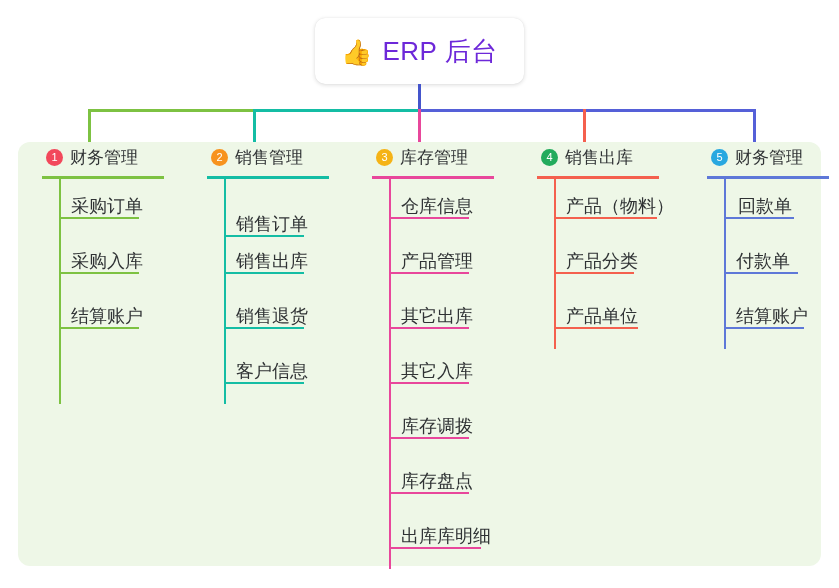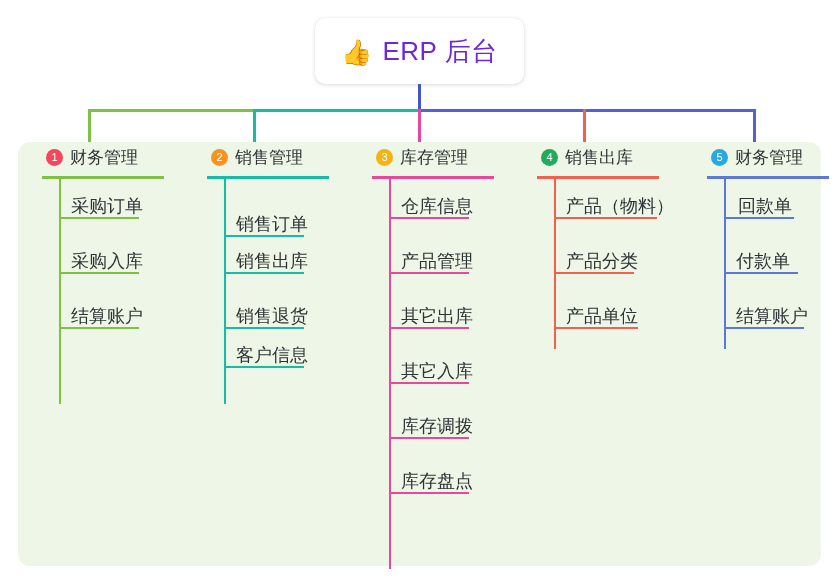--- a/index.html
+++ b/index.html
@@ -183,21 +183,21 @@
           <div class="item-rule" style="width: 80px; background: rgb(20, 189, 164);"></div>
         </div>
         <div class="item" style="top: 108px;">
           <span class="item-label">销售出库</span>
           <div class="item-rule" style="width: 80px; background: rgb(20, 189, 164);"></div>
         </div>
         <div class="item" style="top: 163px; text-align: center;">
           <span class="item-label">销售退货</span>
           <div class="item-rule" style="width: 80px; background: rgb(20, 189, 164);"></div>
         </div>
-        <div class="item" style="top: 202px;">
+        <div class="item" style="top: 218px;">
           <span class="item-label">客户信息</span>
           <div class="item-rule" style="width: 80px; background: rgb(20, 189, 164);"></div>
         </div>
       </div>
       <div class="column" style="left: 354px;">
         <div class="col-head">
           <span class="badge" style="background: rgb(245, 179, 22);">3</span>
           <span class="col-title">库存管理</span>
         </div>
         <div class="head-rule" style="width: 122px; background: rgb(232, 71, 155);"></div>
@@ -218,20 +218,24 @@
           <span class="item-label">其它入库</span>
           <div class="item-rule" style="width: 80px; background: rgb(232, 71, 155);"></div>
         </div>
         <div class="item" style="top: 273px;">
           <span class="item-label">库存调拨</span>
           <div class="item-rule" style="width: 80px; background: rgb(232, 71, 155);"></div>
         </div>
         <div class="item" style="top: 328px;">
           <span class="item-label">库存盘点</span>
           <div class="item-rule" style="width: 80px; background: rgb(232, 71, 155);"></div>
+        </div>
+        <div class="item" style="top: 383px;">
+          <span class="item-label">出库库明细</span>
+          <div class="item-rule" style="width: 92px; background: rgb(232, 71, 155);"></div>
         </div>
       </div>
       <div class="column" style="left: 519px;">
         <div class="col-head">
           <span class="badge" style="background: rgb(34, 171, 92);">4</span>
           <span class="col-title">销售出库</span>
         </div>
         <div class="head-rule" style="width: 122px; background: rgb(244, 96, 78);"></div>
         <div class="spine" style="height: 170px; background: rgb(244, 96, 78);"></div>
         <div class="item" style="top: 53px;">

